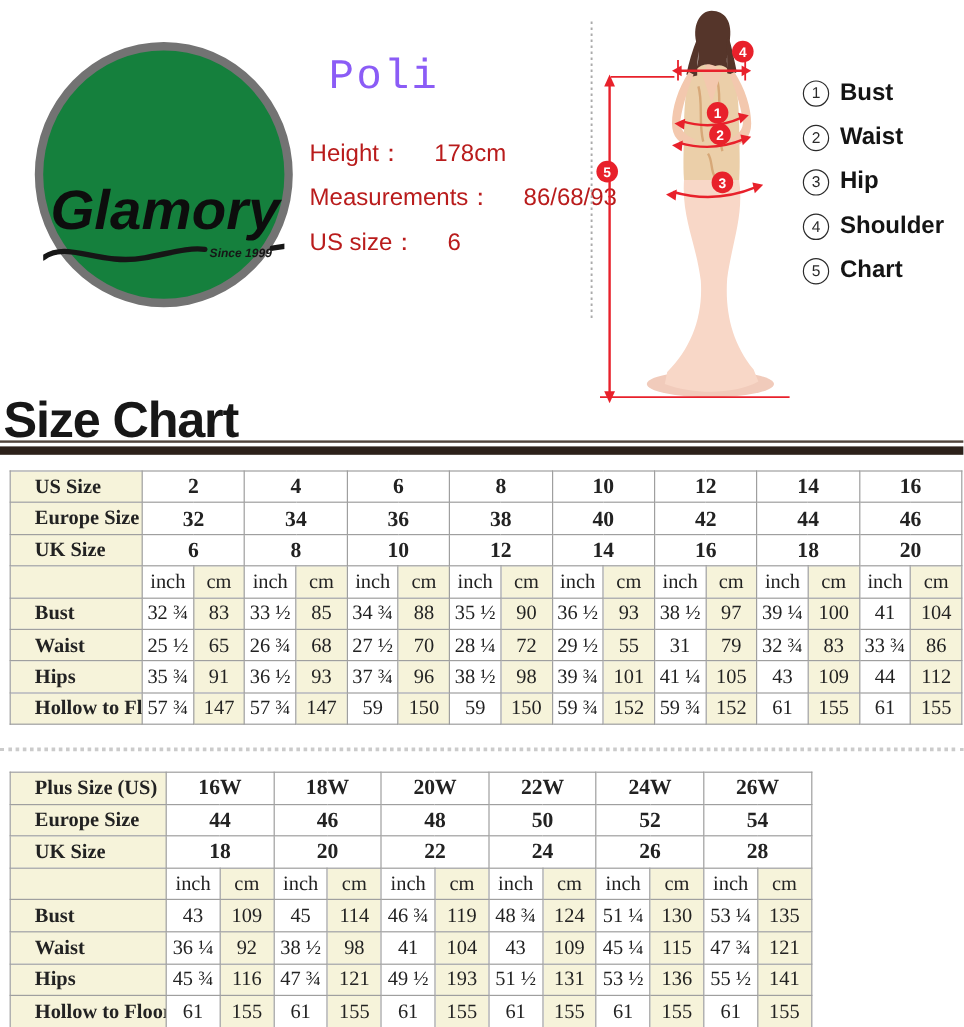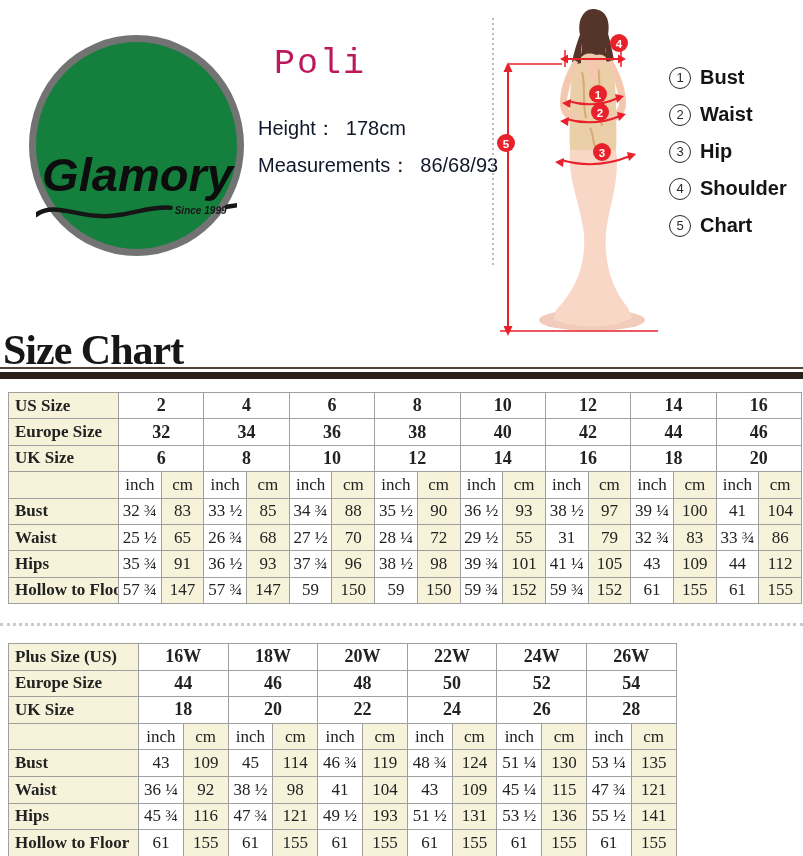--- a/index.html
+++ b/index.html
@@ -5,55 +5,55 @@
   html,body{margin:0;padding:0;}
   body{width:803px;height:856px;position:relative;background:#ffffff;overflow:hidden;
        font-family:"Liberation Sans",sans-serif;}
 
   
   .logo{position:absolute;left:29px;top:35px;width:201px;height:207px;
         border:7px solid #737373;border-radius:50%;background:#15803d;}
   .logo svg{width:100%;height:100%;display:block;}
 
   .model-name{position:absolute;left:253px;top:44px;width:134px;text-align:center;
-        font-family:"Liberation Mono",monospace;font-size:35px;color:#be185d;letter-spacing:2px;}
+        font-family:"Liberation Mono",monospace;font-size:35px;color:#8b5cf6;letter-spacing:2px;}
 
   .info{position:absolute;left:258px;top:117px;}
-  .info-row{display:flex;gap:10px;margin-bottom:14px;font-size:20px;line-height:23px;color:#0f172a;}
+  .info-row{display:flex;gap:26px;margin-bottom:14px;font-size:20px;line-height:23px;color:#b91c1c;}
 
   .figure{position:absolute;left:486px;top:2px;width:182px;height:334px;}
   .figure svg{width:100%;height:100%;display:block;}
 
   .legend{position:absolute;left:669px;top:66px;}
   .legend-item{display:flex;align-items:center;height:23px;margin-bottom:14px;}
   .legend-circle{width:20px;height:20px;flex:0 0 20px;border:1.6px solid #2b2b2b;border-radius:50%;
         display:flex;align-items:center;justify-content:center;font-size:13px;color:#2b2b2b;}
   .legend-label{margin-left:9px;font-size:20px;font-weight:600;color:#141414;}
 
   
-  .section-title{position:absolute;left:3px;top:326px;font-family:Liberation Serif, serif;
+  .section-title{position:absolute;left:3px;top:326px;font-family:Liberation Sans, sans-serif;
         font-weight:800;font-size:42px;color:#171717;letter-spacing:-1px;}
   .rule-thin{position:absolute;left:0;top:367px;width:803px;height:2px;background:#50443b;}
   .rule-thick{position:absolute;left:0;top:372px;width:803px;height:7px;background:#2c211a;}
   .sep-dotted{position:absolute;left:0;top:623px;width:803px;height:0;border-top:3px dotted #cbcbcb;}
 
   
   table.size-table{position:absolute;border-collapse:collapse;table-layout:fixed;
         font-family:"Liberation Serif",serif;border:1px solid #8f8f8f;}
   #size-chart-table{left:8px;top:392px;width:793px;}
   #plus-size-table{left:8px;top:643px;width:668px;}
   #size-chart-table col.c-lbl{width:110px;}
   #size-chart-table col.c-v{width:42.7px;}
   #plus-size-table col.c-lbl{width:130px;}
   #plus-size-table col.c-v{width:44.8px;}
   .size-table td{border:1px solid #9f9f9f;text-align:center;padding:0;color:#222;
         font-size:17px;overflow:hidden;}
   #size-chart-table td{height:25.4px;}
   #plus-size-table td{height:25.6px;}
-  td.lbl{background:#f6f3da;text-align:left;padding-left:6px;font-weight:bold;white-space:nowrap;}
+  td.lbl{background:#f6f3da;text-align:left;padding-left:20px;font-weight:bold;white-space:nowrap;}
   td.size-val{font-weight:bold;font-size:18px;}
   td.cm{background:#f6f3da;}
   td.inch{background:#ffffff;}
 </style>
 </head>
 <body>
 
 <div class="logo">
   <svg viewBox="0 0 200 206">
     <text x="6" y="148" textLength="190" lengthAdjust="spacingAndGlyphs" font-family="Liberation Sans, sans-serif" font-style="italic" font-weight="900" font-size="46" fill="#0d0d0d">Glamory</text>
@@ -66,20 +66,24 @@
 <div class="model-name">Poli</div>
 
 <div class="info">
   <div class="info-row">
     <span>Height：</span>
     <span>178cm</span>
   </div>
   <div class="info-row">
     <span>Measurements：</span>
     <span>86/68/93</span>
+  </div>
+  <div class="info-row">
+    <span>US size：</span>
+    <span>6</span>
   </div>
 </div>
 
 <div class="figure">
   <svg viewBox="0 0 182 334">
 
     <line x1="7" y1="16" x2="7" y2="266" stroke="#ababab" stroke-width="1.6" stroke-dasharray="2 3"></line>
 
     <g>
       <ellipse cx="106" cy="318" rx="53" ry="11" fill="#f1cbbb"></ellipse>

